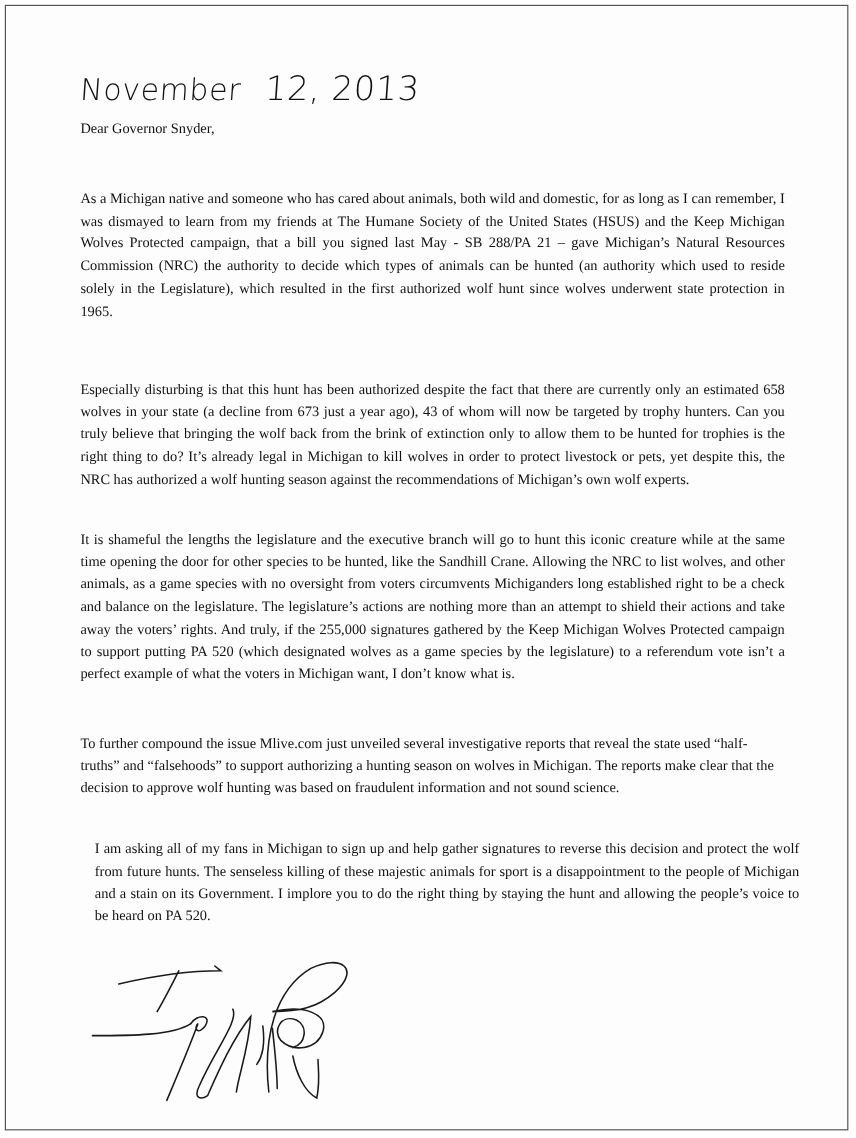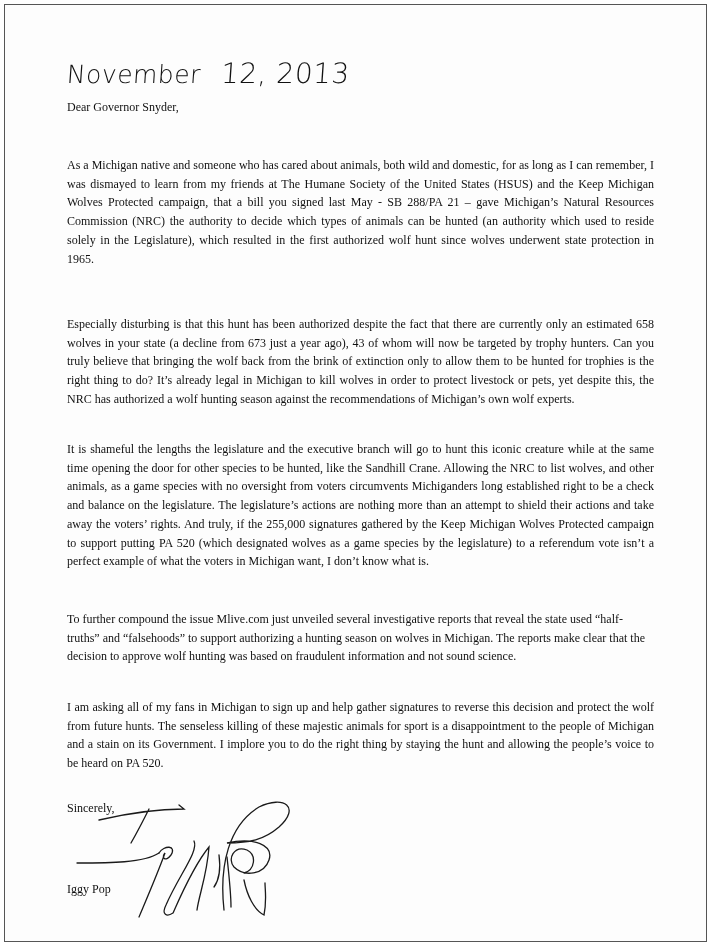--- a/index.html
+++ b/index.html
@@ -18,21 +18,21 @@
     position: absolute; left: 62px; width: 587px;
     font-family: "Liberation Serif", serif; font-size: 12px; line-height: 18.7px;
     color: #111;
   }
   .just { text-align: justify; text-align-last: left; }
   .salutation { top: 93px; }
   .p1 { top: 151px; }
   .p2 { top: 285px; margin-top: 25px; }
   .p3 { top: 412px; margin-top: 23px; }
   .p4 { top: 605px; }
-  .p5 { top: 693px; }
+  .p5 { top: 693px; margin-left: 12px; }
   .closing { top: 794px; }
   .signer { top: 875px; }
   .signature { position: absolute; left: 64px; top: 790px; width: 230px; height: 150px; }
 </style>
 </head>
 <body>
 
 <div class="page">
 
   <div class="date">
@@ -40,33 +40,31 @@
   </div>
 
   <div class="body-text salutation">Dear Governor Snyder,</div>
 
   <div class="body-text just p1">As a Michigan native and someone who has cared about animals, both wild and domestic, for as long as I can remember, I was dismayed to learn from my friends at The Humane Society of the United States (HSUS) and the Keep Michigan Wolves Protected campaign, that a bill you signed last May - SB 288/PA 21 – gave Michigan’s Natural Resources Commission (NRC) the authority to decide which types of animals can be hunted (an authority which used to reside solely in the Legislature), which resulted in the first authorized wolf hunt since wolves underwent state protection in 1965.</div>
   <div class="body-text just p2">Especially disturbing is that this hunt has been authorized despite the fact that there are currently only an estimated 658 wolves in your state (a decline from 673 just a year ago), 43 of whom will now be targeted by trophy hunters. Can you truly believe that bringing the wolf back from the brink of extinction only to allow them to be hunted for trophies is the right thing to do? It’s already legal in Michigan to kill wolves in order to protect livestock or pets, yet despite this, the NRC has authorized a wolf hunting season against the recommendations of Michigan’s own wolf experts.</div>
   <div class="body-text just p3">It is shameful the lengths the legislature and the executive branch will go to hunt this iconic creature while at the same time opening the door for other species to be hunted, like the Sandhill Crane. Allowing the NRC to list wolves, and other animals, as a game species with no oversight from voters circumvents Michiganders long established right to be a check and balance on the legislature. The legislature’s actions are nothing more than an attempt to shield their actions and take away the voters’ rights.  And truly, if the 255,000 signatures gathered by the Keep Michigan Wolves Protected campaign to support putting PA 520 (which designated wolves as a game species by the legislature) to a referendum vote isn’t a perfect example of what the voters in Michigan want, I don’t know what is.</div>
   <div class="body-text p4">To further compound the issue Mlive.com just unveiled several investigative reports that reveal the state used “half-truths” and “falsehoods” to support authorizing a hunting season on wolves in Michigan. The reports make clear that the decision to approve wolf hunting was based on fraudulent information and not sound science.</div>
   <div class="body-text just p5">I am asking all of my fans in Michigan to sign up and help gather signatures to reverse this decision and protect the wolf from future hunts. The senseless killing of these majestic animals for sport is a disappointment to the people of Michigan and a stain on its Government. I implore you to do the right thing by staying the hunt and allowing the people’s voice to be heard on PA 520.</div>
 
-  <div class="body-text closing">Sincerely,</div>
 
   <svg class="signature" viewBox="0 0 230 150" fill="none" stroke="#1a1a1a" stroke-width="1.3" stroke-linecap="round">
 
     <path d="M30 25 C60 18, 90 14, 115 14 L110 10 M80 14 C75 24, 70 34, 62 48"></path>
 
     <path d="M8 68 C40 68, 75 68, 90 58"></path>
 
     <path d="M90 58 C95 50, 108 50, 102 60 C96 68, 92 62, 96 58 C88 80, 75 110, 70 122"></path>
 
     <path d="M125 46 C130 56, 110 80, 97 110 C92 120, 98 122, 104 118 C112 100, 125 70, 140 52 C138 80, 130 100, 128 115"></path>
 
     <path d="M150 60 C152 75, 150 85, 145 92 M158 62 C160 80, 162 100, 162 112"></path>
 
     <path d="M155 115 C150 70, 160 30, 190 12 C215 0, 232 12, 210 32 C195 45, 180 48, 158 48 C185 42, 205 50, 200 65 C195 80, 175 82, 165 72 C158 64, 165 50, 178 55 C188 60, 186 75, 175 78"></path>
 
     <path d="M175 85 C178 100, 185 115, 195 120 C198 105, 196 95, 196 88"></path>
   </svg>
 
-  <div class="body-text signer">Iggy Pop</div>
 </div>
 
 </body></html>

